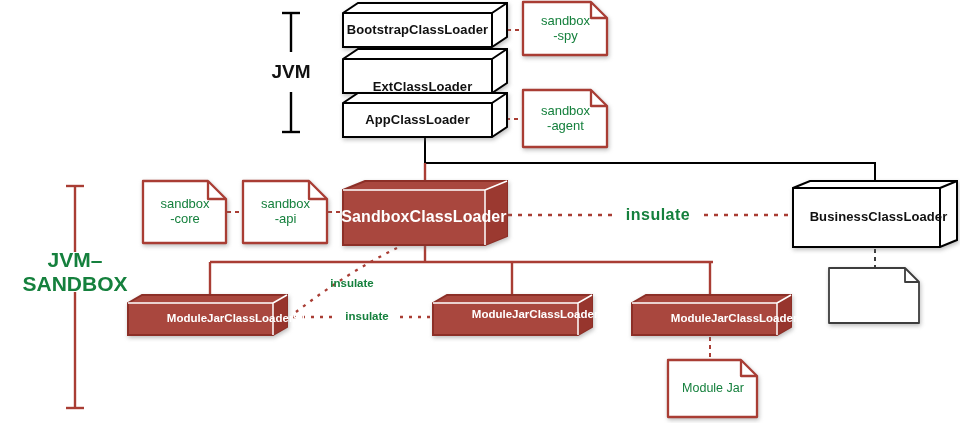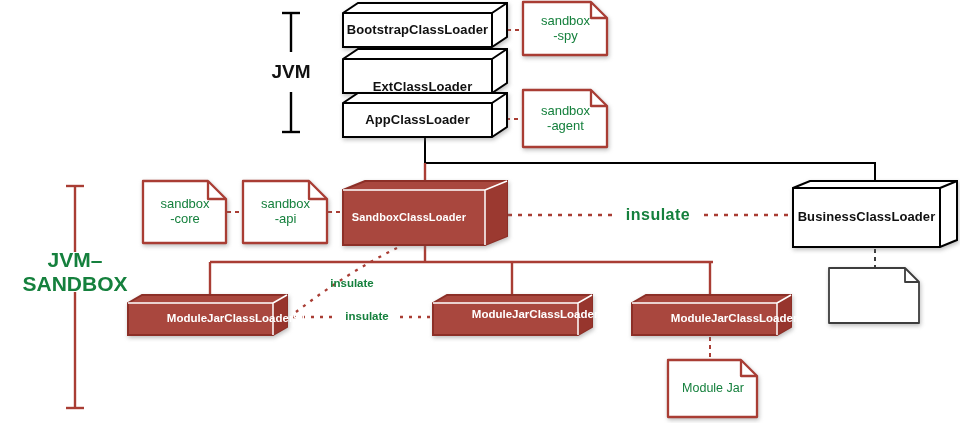--- a/index.html
+++ b/index.html
@@ -146,22 +146,22 @@
   </svg>
 
   <div class="lbl b blacktxt" style="left:263px;top:61px;width:56px;height:22px;font-size:19px;">JVM</div>
 
   <div class="lbl b redtxt" style="left:0px;top:261px;width:150px;height:22px;font-size:21px;">JVM–SANDBOX</div>
 
   <div class="lbl boxlbl blacktxt" style="left:343px;top:13px;width:149px;height:34px;">BootstrapClassLoader</div>
   <div class="lbl boxlbl blacktxt" style="left:348px;top:59px;width:149px;height:34px;margin-top:11px;">ExtClassLoader</div>
   <div class="lbl boxlbl blacktxt" style="left:343px;top:103px;width:149px;height:34px;">AppClassLoader</div>
 
-  <div class="lbl boxlbl whitetxt" style="left:328px;top:190px;width:162px;height:55px;font-size:11px;">SandboxClassLoader</div>
-  <div class="lbl boxlbl blacktxt" style="left:793px;top:188px;width:147px;height:59px;">BusinessClassLoader</div>
+  <div class="lbl boxlbl whitetxt" style="left:343px;top:190px;width:162px;height:55px;font-size:16px;">SandboxClassLoader</div>
+  <div class="lbl boxlbl blacktxt" style="left:793px;top:188px;width:147px;height:59px;padding-left:12px;">BusinessClassLoader</div>
 
   <div class="lbl modlbl whitetxt" style="left:128px;top:303px;width:145px;height:32px;">ModuleJarClassLoader$1</div>
   <div class="lbl modlbl whitetxt" style="left:433px;top:303px;width:145px;height:24px;">ModuleJarClassLoader$2</div>
   <div class="lbl modlbl whitetxt" style="left:632px;top:303px;width:145px;height:32px;">ModuleJarClassLoader$3</div>
 
   <div class="lbl doclbl redtxt" style="left:523px;top:2px;width:85px;height:53px;">sandbox
 -spy</div>
   <div class="lbl doclbl redtxt" style="left:523px;top:90px;width:85px;height:57px;">sandbox
 -agent</div>
   <div class="lbl doclbl redtxt" style="left:143px;top:181px;width:84px;height:62px;">sandbox

